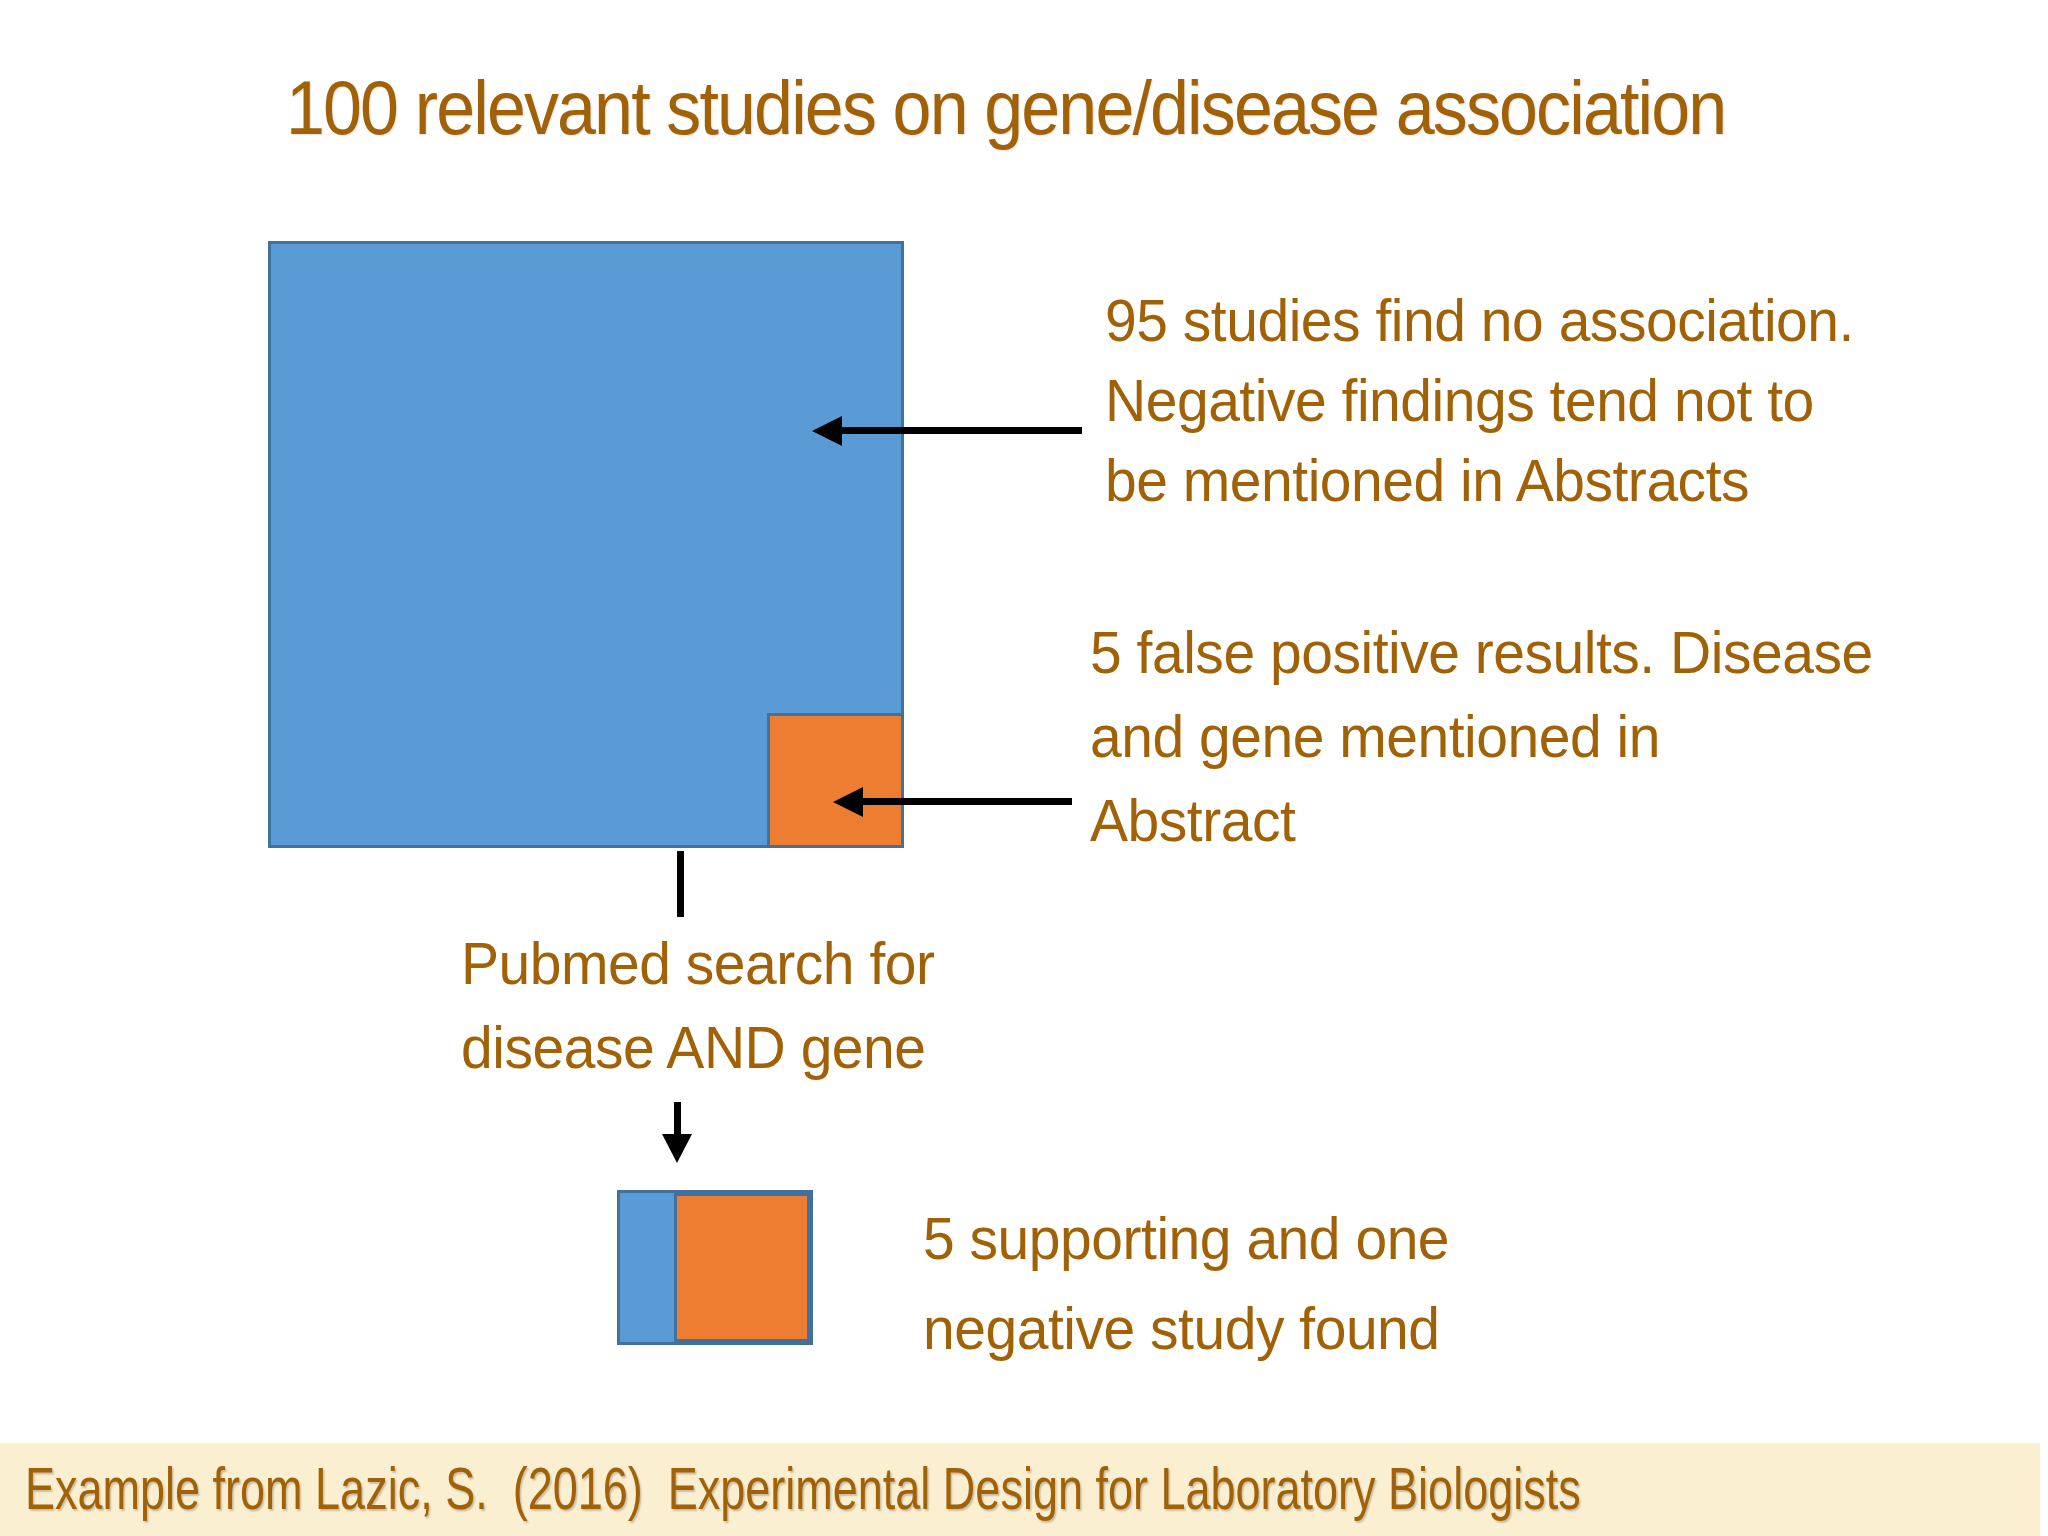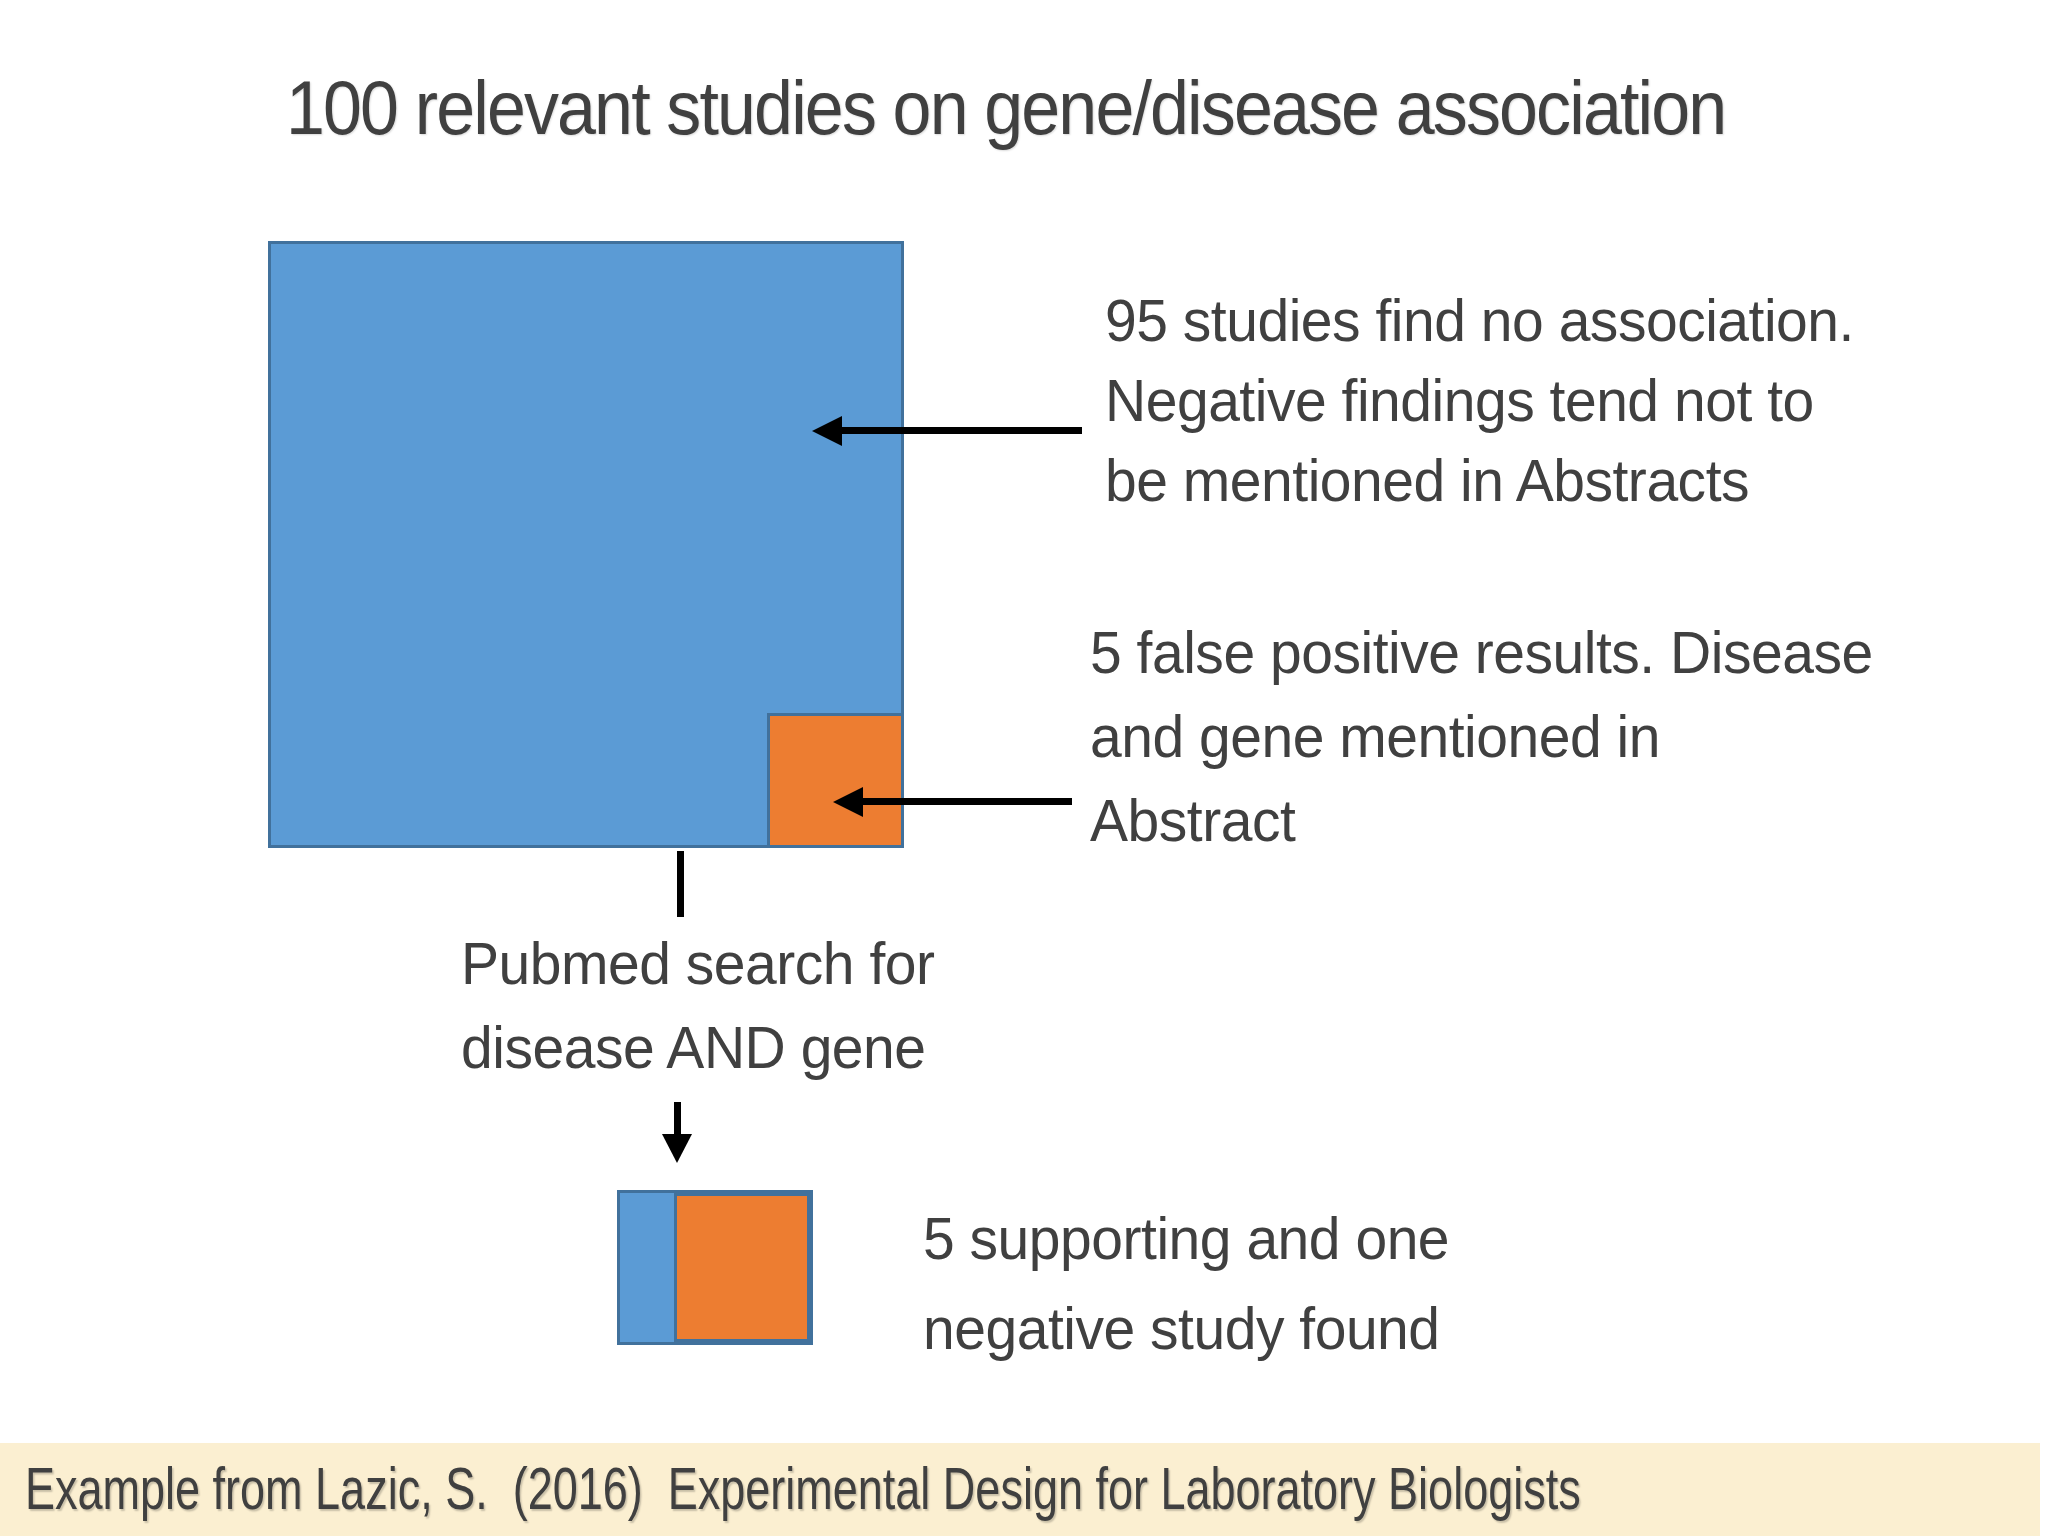--- a/index.html
+++ b/index.html
@@ -3,21 +3,21 @@
 <meta charset="utf-8">
 <style>
   html, body { margin: 0; padding: 0; background: #ffffff; }
   .slide {
     position: relative;
     width: 2040px;
     height: 1536px;
     background: #ffffff;
     overflow: hidden;
     font-family: "Liberation Sans", sans-serif;
-    color: #404040;
+    color: #a16207;
   }
   .abs { position: absolute; }
 
   .title {
     left: 286px;
     top: 66px;
     font-size: 76px;
     line-height: 84px;
     letter-spacing: -2px;
     white-space: nowrap;

